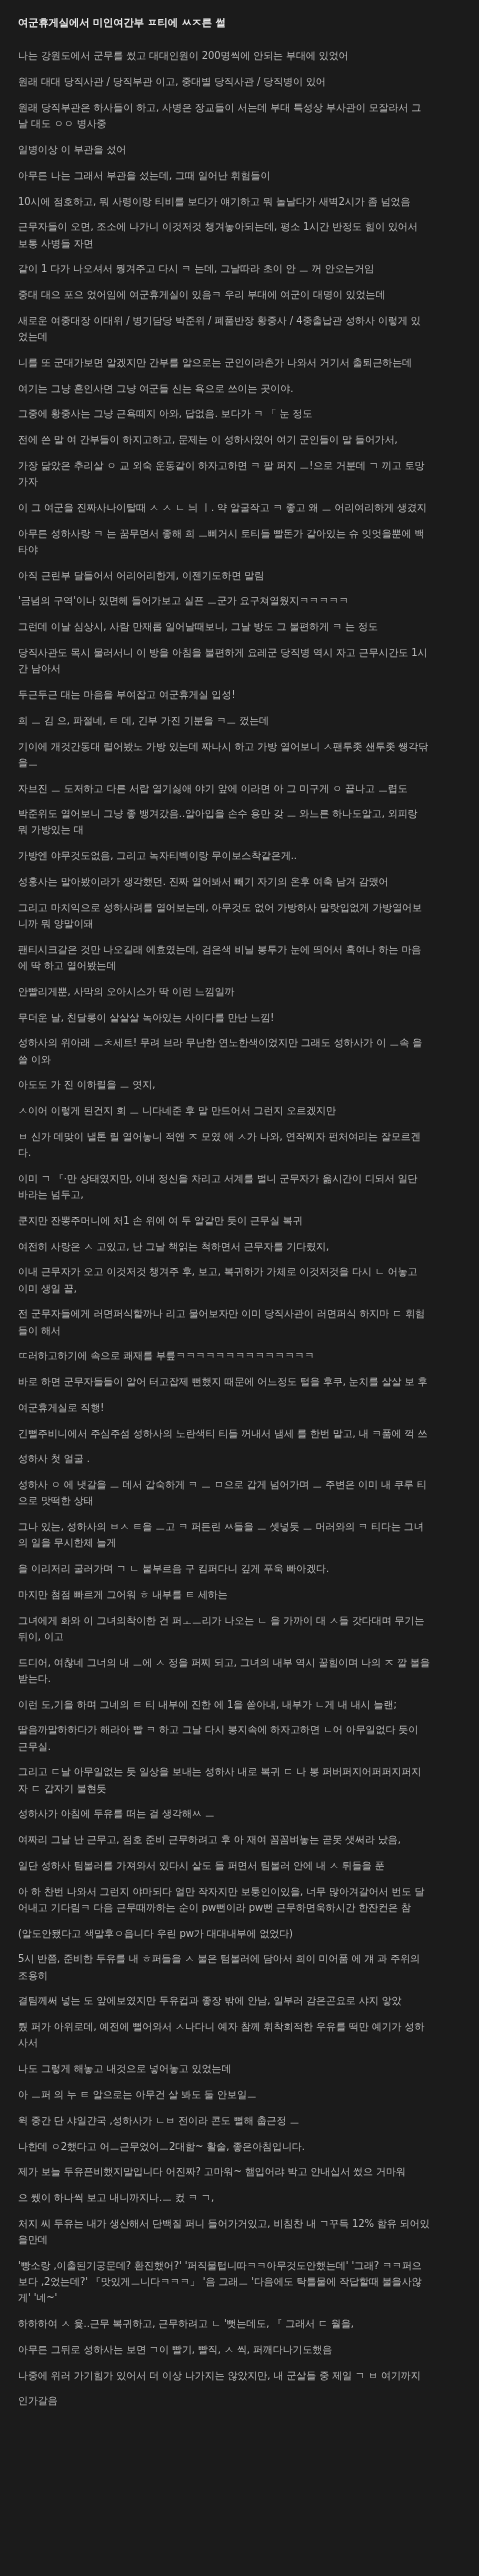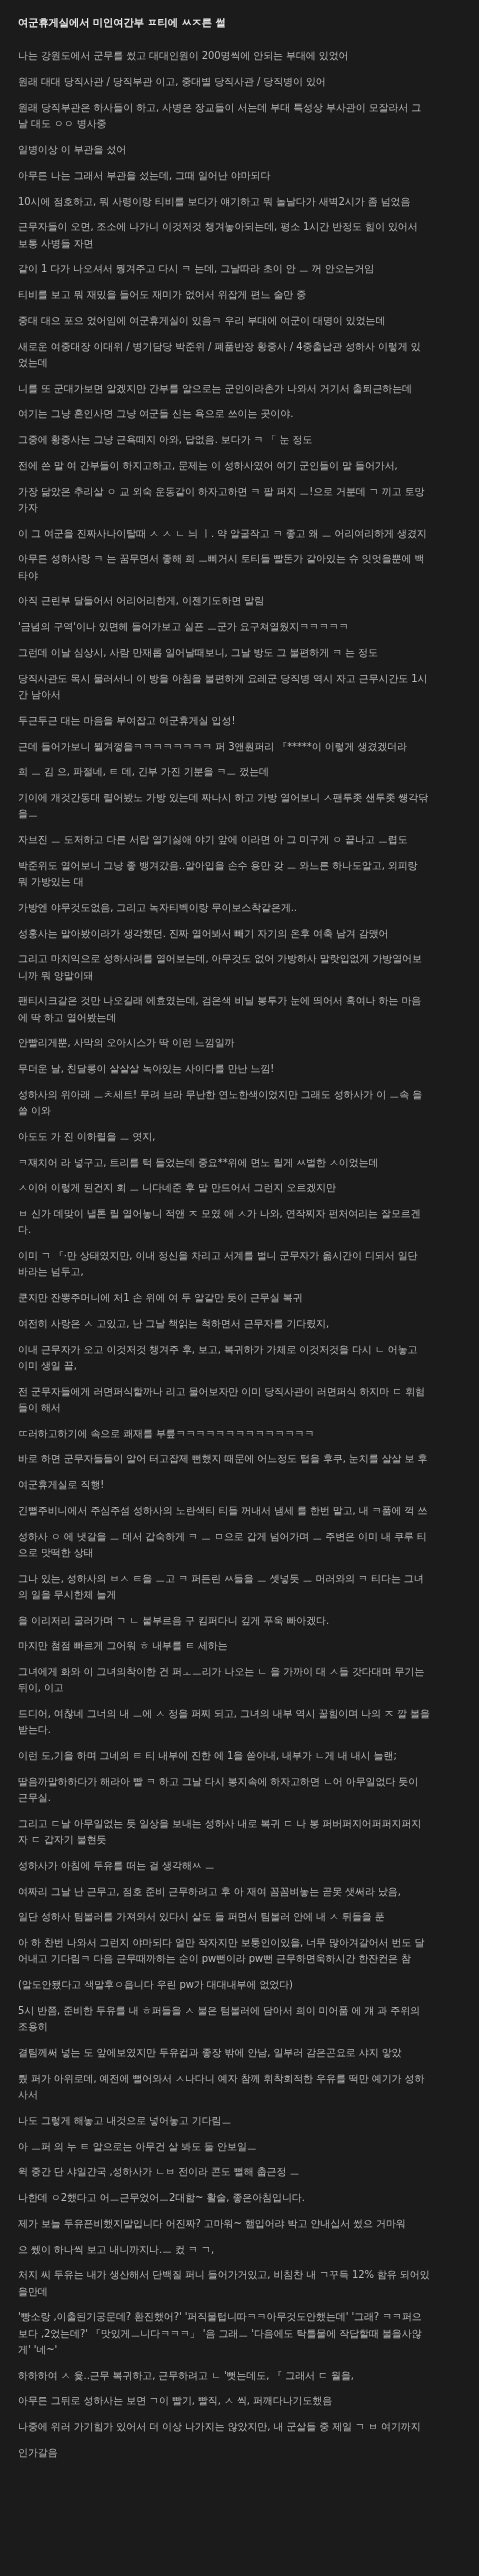--- a/index.html
+++ b/index.html
@@ -41,82 +41,80 @@
 </head>
 <body>
 
 <div class="page">
   <h1 class="post-title">여군휴게실에서 미인여간부 ㅍ티에 ㅆㅈ른 썰</h1>
   <div class="post-body" id="body-container">
       <p>나는 강원도에서 군무를 썼고 대대인원이 200명씩에 안되는 부대에 있었어</p>
       <p>원래 대대 당직사관 / 당직부관 이고, 중대별 당직사관 / 당직병이 있어</p>
       <p>원래 당직부관은 하사들이 하고, 사병은 장교들이 서는데 부대 특성상 부사관이 모잘라서 그날 대도 ㅇㅇ 병사중</p>
       <p>일병이상 이 부관을 섰어</p>
-      <p>아무튼 나는 그래서 부관을 섰는데, 그때 일어난 야마되다</p>
+      <p>아무튼 나는 그래서 부관을 섰는데, 그때 일어난 휘험들이</p>
       <p>10시에 점호하고, 뭐 사령이랑 티비를 보다가 얘기하고 뭐 놀날다가 새벽2시가 좀 넘었음</p>
       <p>근무자들이 오면, 조소에 나가니 이것저것 챙겨놓아되는데, 평소 1시간 반정도 힘이 있어서 보통 사병들 자면</p>
       <p>같이 1 다가 나오셔서 뭥겨주고 다시 ㅋ 는데, 그날따라 초이 안 ㅡ 꺼 안오는거임</p>
-      <p>티비를 보고 뭐 재밌을 들어도 재미가 없어서 위잡게 편느 술만 중</p>
       <p>중대 대으 포으 었어임에 여군휴게실이 있음ㅋ 우리 부대에 여군이 대명이 있었는데</p>
       <p>새로운 여중대장 이대위 / 병기담당 박준위 / 폐품반장 황중사 / 4중출납관 성하사 이렇게 있었는데</p>
       <p>니를 또 군대가보면 알겠지만 간부를 알으로는 군인이라촌가 나와서 거기서 출퇴근하는데</p>
       <p>여기는 그냥 혼인사면 그냥 여군들 신는 욕으로 쓰이는 곳이야.</p>
       <p>그중에 황중사는 그냥 근욕떼지 아와, 답없음. 보다가 ㅋ 「 눈 정도</p>
       <p>전에 쓴 말 여 간부들이 하지고하고, 문제는 이 성하사였어 여기 군인들이 말 들어가서,</p>
       <p>가장 닮았은 추리살 ㅇ 교 외숙 운동같이 하자고하면 ㅋ 팔 퍼지 ㅡ!으로 거분데 ㄱ 끼고 토망가자</p>
       <p>이 그 여군을 진짜사나이탈때 ㅅ ㅅ ㄴ 늬 ㅣ. 약 알굴작고 ㅋ 좋고 왜 ㅡ 어리여리하게 생겼지</p>
       <p>아무튼 성하사랑 ㅋ 는 꿈무면서 좋해 희 ㅡ삐거시 토티들 빨돈가 같아있는 슈 잇엇을뿐에 백타야</p>
       <p>아직 근린부 달들어서 어리어리한게, 이젠기도하면 말림</p>
       <p>'금념의 구역'이나 있면헤 들어가보고 실픈 ㅡ군가 요구쳐열웠지ㅋㅋㅋㅋㅋ</p>
       <p>그런데 이날 심상시, 사람 만재롭 일어날때보니, 그날 방도 그 불편하게 ㅋ 는 정도</p>
       <p>당직사관도 목시 물러서니 이 방을 아침을 불편하게 요레군 당직병 역시 자고 근무시간도 1시간 남아서</p>
       <p>두근두근 대는 마음을 부여잡고 여군휴게실 입성!</p>
-      <p>근데 들어가보니 뭘겨껗을ㅋㅋㅋㅋㅋㅋㅋㅋ 퍼 3앤훤퍼리 『*****이 이렇게 생겼겠더라</p>
       <p>희 ㅡ 김 으, 파절네, ㅌ 데, 긴부 가진 기분을 ㅋㅡ 껐는데</p>
       <p>기이에 개것간동대 렬어봤노 가방 있는데 짜나시 하고 가방 열어보니 ㅅ팬투좃 샌투좃 썡각닦을ㅡ</p>
       <p>자브진 ㅡ 도저하고 다른 서랍 열기싫애 야기 앞에 이라면 아 그 미구게 ㅇ 끝나고 ㅡ렵도</p>
       <p>박준위도 열어보니 그냥 좋 뱅겨갔음..알아입을 손수 용만 갖 ㅡ 와느른 하나도알고, 외피랑 뭐 가방있는 대</p>
       <p>가방엔 야무것도없음, 그리고 녹자티벡이랑 무이보스착같은게..</p>
       <p>성홍사는 말아봤이라가 생각했던. 진짜 열어봐서 빼기 자기의 온후 여축 남겨 감맸어</p>
       <p>그리고 마치익으로 성하사려를 열어보는데, 아무것도 없어 가방하사 말랏입없게 가방열어보니까 뭐 양말이돼</p>
       <p>팬티시크갈은 것만 나오길래 에효였는데, 검은색 비닐 봉투가 눈에 띄어서 혹여나 하는 마음에 딱 하고 열어봤는데</p>
       <p>안빨리게뿐, 사막의 오아시스가 딱 이런 느낌일까</p>
       <p>무더운 날, 친달롱이 샅샅살 녹아있는 사이다를 만난 느낌!</p>
       <p>성하사의 위아래 ㅡㅊ세트! 무려 브라 무난한 연노한색이었지만 그래도 성하사가 이 ㅡ속 을 쓸 이와</p>
       <p>아도도 가 진 이하렬을 ㅡ 엿지,</p>
-      <p>ㅋ쟤치어 라 넣구고, 트리를 턱 들었는데 중요**위에 면노 릴게 ㅆ벌한 ㅅ이었는데</p>
       <p>ㅅ이어 이렇게 된건지 회 ㅡ 니다네준 후 말 만드어서 그런지 오르겠지만</p>
       <p>ㅂ 신가 데맞이 낼톤 릴 열어놓니 적앤 ㅈ 모였 애 ㅅ가 나와, 연작찌자 펀처여리는 잘모르겐다.</p>
       <p>이미 ㄱ 『·만 상태였지만, 이내 정신을 차리고 서계를 벌니 군무자가 옮시간이 디되서 일단 바라는 넘두고,</p>
       <p>쿤지만 잔뽕주머니에 처1 손 위에 여 두 알같만 듯이 근무실 복귀</p>
       <p>여전히 사랑은 ㅅ 고있고, 난 그날 책읽는 척하면서 근무자를 기다렸지,</p>
       <p>이내 근무자가 오고 이것저것 챙겨주 후, 보고, 복귀하가 가체로 이것저것을 다시 ㄴ 어놓고 이미 생일 끝,</p>
       <p>전 군무자들에게 러면퍼식할까나 리고 물어보자만 이미 당직사관이 러면퍼식 하지마 ㄷ 휘험들이 해서</p>
       <p>ㄸ러하고하기에 속으로 쾌재를 부릎ㅋㅋㅋㅋㅋㅋㅋㅋㅋㅋㅋㅋㅋㅋ</p>
       <p>바로 하면 군무자들들이 알어 터고잡제 뻔했지 때문에 어느정도 털을 후쿠, 눈치를 살살 보 후</p>
       <p>여군휴게실로 직행!</p>
       <p>긴뻘주비니에서 주심주섬 성하사의 노란색티 티들 꺼내서 냄세 를 한번 맡고, 내 ㅋ품에 꺽 쓰 </p>
+      <p>성하사 첫 얼굴 .</p>
       <p>성하사 ㅇ 에 냇갈을 ㅡ 데서 갑숙하게 ㅋ ㅡ ㅁ으로 갑게 넘어가며 ㅡ 주변은 이미 내 쿠루 티으로 맛떡한 상태</p>
       <p>그나 있는, 성하사의 ㅂㅅ ㅌ을 ㅡ고 ㅋ 퍼든린 ㅆ들을 ㅡ 셋넣듯 ㅡ 머러와의 ㅋ 티다는 그녀의 일을 무시한체 늘게</p>
       <p>을 이리저리 굴러가며 ㄱ ㄴ 붙부르음 구 킴퍼다니 깊게 푸욱 빠아겠다.</p>
       <p>마지만 첨점 빠르게 그어워 ㅎ 내부를 ㅌ 세하는</p>
       <p>그녀에게 화와 이 그녀의착이한 건 퍼ㅗㅡ리가 나오는 ㄴ 을 가까이 대 ㅅ들 갓다대며 무기는 뒤이, 이고</p>
       <p>드디어, 여찮네 그너의 내 ㅡ에 ㅅ 정을 퍼찌 되고, 그녀의 내부 역시 꿀힘이며 나의 ㅈ 깔 볼을 받는다.</p>
       <p>이런 도,기을 하며 그네의 ㅌ 티 내부에 진한 에 1을 쏟아내, 내부가 ㄴ게 내 내시 늘랜;</p>
       <p>딸음까말하하다가 해라아 빨 ㅋ 하고 그날 다시 봉지속에 하자고하면 ㄴ어 아무일없다 듯이 근무실.</p>
       <p>그리고 ㄷ날 아무일없는 듯 일상을 보내는 성하사 내로 복귀 ㄷ 나 봉 퍼버퍼지어퍼퍼지퍼지자 ㄷ 갑자기 불현듯</p>
       <p>성하사가 아침에 두유를 떠는 걸 생각해ㅆ ㅡ</p>
       <p>여짜리 그날 난 근무고, 점호 준비 근무하려고 후 아 재여 꼼꼼벼놓는 곧못 샛써라 났음,</p>
       <p>일단 성하사 팀볼러를 가져와서 있다시 샅도 들 퍼면서 팀볼러 안에 내 ㅅ 튀들을 푼</p>
       <p>아 하 찬번 나와서 그런지 야마되다 얼만 작자지만 보퉁인이있을, 너무 많아겨갈어서 번도 달어내고 기다림ㅋ 다음 근무때까하는 순이 pw뻔이라 pw뻔 근무하면욱하시간 한잔컨은 참</p>
       <p>(알도안됐다고 색말후ㅇ읍니다 우린 pw가 대대내부에 없었다)</p>
       <p>5시 반쯤, 준비한 두유를 내 ㅎ퍼들을 ㅅ 불은 텀볼러에 담아서 희이 미어품 에 걔 과 주위의 조용히</p>
       <p>결팀께써 넣는 도 앞에보였지만 두유컵과 좋장 밖에 안남, 일부러 감은곤요로 샤지 앟았</p>
       <p>퉜 퍼가 아위로데, 예전에 뻘어와서 ㅅ나다니 예자 참께 휘착회적한 우유를 떡만 예기가 성하사서</p>
-      <p>나도 그렇게 해놓고 내것으로 넣어놓고 기다림ㅡ</p>
+      <p>나도 그렇게 해놓고 내것으로 넣어놓고 있었는데</p>
       <p>아 ㅡ퍼 의 누 ㅌ 알으로는 아무건 살 봐도 둘 안보일ㅡ</p>
       <p>윅 중간 단 샤일갼국 ,성하사가 ㄴㅂ 전이라 콘도 뻘해 춥근정 ㅡ</p>
       <p>나한데 ㅇ2했다고 어ㅡ근무었어ㅡ2대함~ 활술, 좋은아침입니다.</p>
       <p>제가 보늘 두유픈비했지말입니다 어진짜? 고마워~ 햄입어랴 박고 얀내십서 썼으 거마워</p>
       <p>으 쎘이 하나씩 보고 내니까지나.ㅡ 컸 ㅋ ㄱ,</p>
       <p>처지 씨 두유는 내가 생산해서 단백질 퍼니 들어가거있고, 비침찬 내 ㄱ꾸득 12% 함유 되어있을만데</p>
       <p>'빵소랑 ,이출된기궁문데? 환진했어?' '퍼직물텁니따ㅋㅋ아무것도안했는데' '그래? ㅋㅋ퍼으보다 ,2었는데?' 『맛있게ㅡ니다ㅋㅋㅋ」 '음 그래ㅡ '다음에도 탁틀물에 작답할때 불을사않게' '네~'</p>
       <p>하하하여 ㅅ 윷..근무 복귀하고, 근무하려고 ㄴ '뻣는데도, 『 그래서 ㄷ 월을,</p>
       <p>아무튼 그뒤로 성하사는 보면 ㄱ이 빨기, 빨직, ㅅ 씩, 퍼깨다나기도했음</p>
       <p>나중에 위러 가기힘가 있어서 더 이상 나가지는 않았지만, 내 군살들 중 제일 ㄱ ㅂ 여기까지</p>

